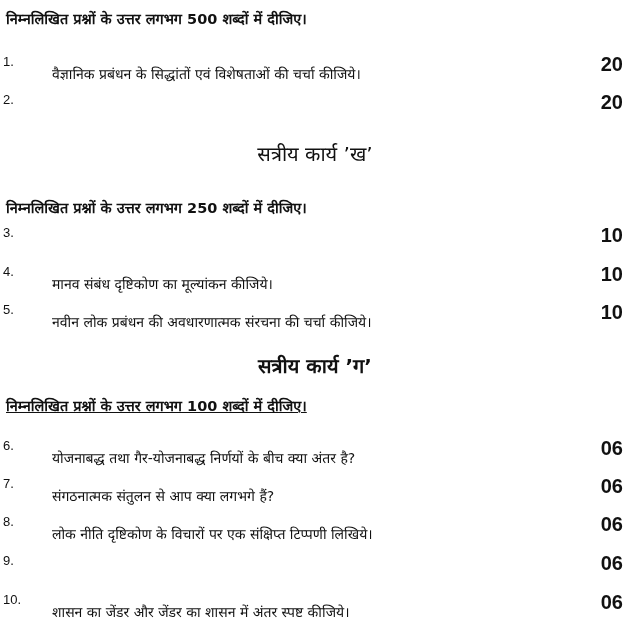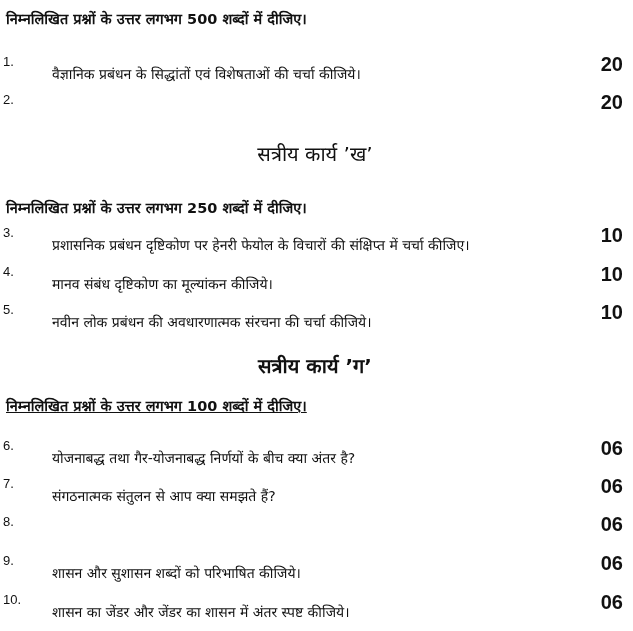--- a/index.html
+++ b/index.html
@@ -73,21 +73,20 @@
 <div class="q-row" style="top:90px;">
   <span class="q-num">2.</span>
   <span class="q-marks">20</span>
 </div>
 
 <div class="section-title" style="top:140px;">सत्रीय कार्य ’ख’</div>
 <div class="instruction" style="top:197px;">निम्नलिखित प्रश्नों के उत्तर लगभग 250 शब्दों में दीजिए।</div>
 
 <div class="q-row" style="top:223px;">
   <span class="q-num">3.</span>
-  <span class="q-text">प्रशासनिक प्रबंधन दृष्टिकोण पर हेनरी फेयोल के विचारों की संक्षिप्त में चर्चा कीजिए।</span>
   <span class="q-marks">10</span>
 </div>
 <div class="q-row" style="top:262px;">
   <span class="q-num">4.</span>
   <span class="q-text">मानव संबंध दृष्टिकोण का मूल्यांकन कीजिये।</span>
   <span class="q-marks">10</span>
 </div>
 <div class="q-row" style="top:300px;">
   <span class="q-num">5.</span>
   <span class="q-text">नवीन लोक प्रबंधन की अवधारणात्मक संरचना की चर्चा कीजिये।</span>
@@ -97,29 +96,29 @@
 <div class="section-title" style="top:352px;font-weight:bold;">सत्रीय कार्य ’ग’</div>
 <div class="instruction" style="top:395px;text-decoration:underline;">निम्नलिखित प्रश्नों के उत्तर लगभग 100 शब्दों में दीजिए।</div>
 
 <div class="q-row" style="top:436px;">
   <span class="q-num">6.</span>
   <span class="q-text">योजनाबद्ध तथा गैर-योजनाबद्ध निर्णयों के बीच क्या अंतर है?</span>
   <span class="q-marks">06</span>
 </div>
 <div class="q-row" style="top:474px;">
   <span class="q-num">7.</span>
-  <span class="q-text">संगठनात्मक संतुलन से आप क्या समझते हैं?</span>
+  <span class="q-text">संगठनात्मक संतुलन से आप क्या लगभगे हैं?</span>
   <span class="q-marks">06</span>
 </div>
 <div class="q-row" style="top:512px;">
   <span class="q-num">8.</span>
+  <span class="q-text">लोक नीति दृष्टिकोण के विचारों पर एक संक्षिप्त टिप्पणी लिखिये।</span>
   <span class="q-marks">06</span>
 </div>
 <div class="q-row" style="top:551px;">
   <span class="q-num">9.</span>
-  <span class="q-text">शासन और सुशासन शब्दों को परिभाषित कीजिये।</span>
   <span class="q-marks">06</span>
 </div>
 <div class="q-row" style="top:590px;">
   <span class="q-num">10.</span>
   <span class="q-text">शासन का जेंडर और जेंडर का शासन में अंतर स्पष्ट कीजिये।</span>
   <span class="q-marks">06</span>
 </div>
 
 </body></html>

